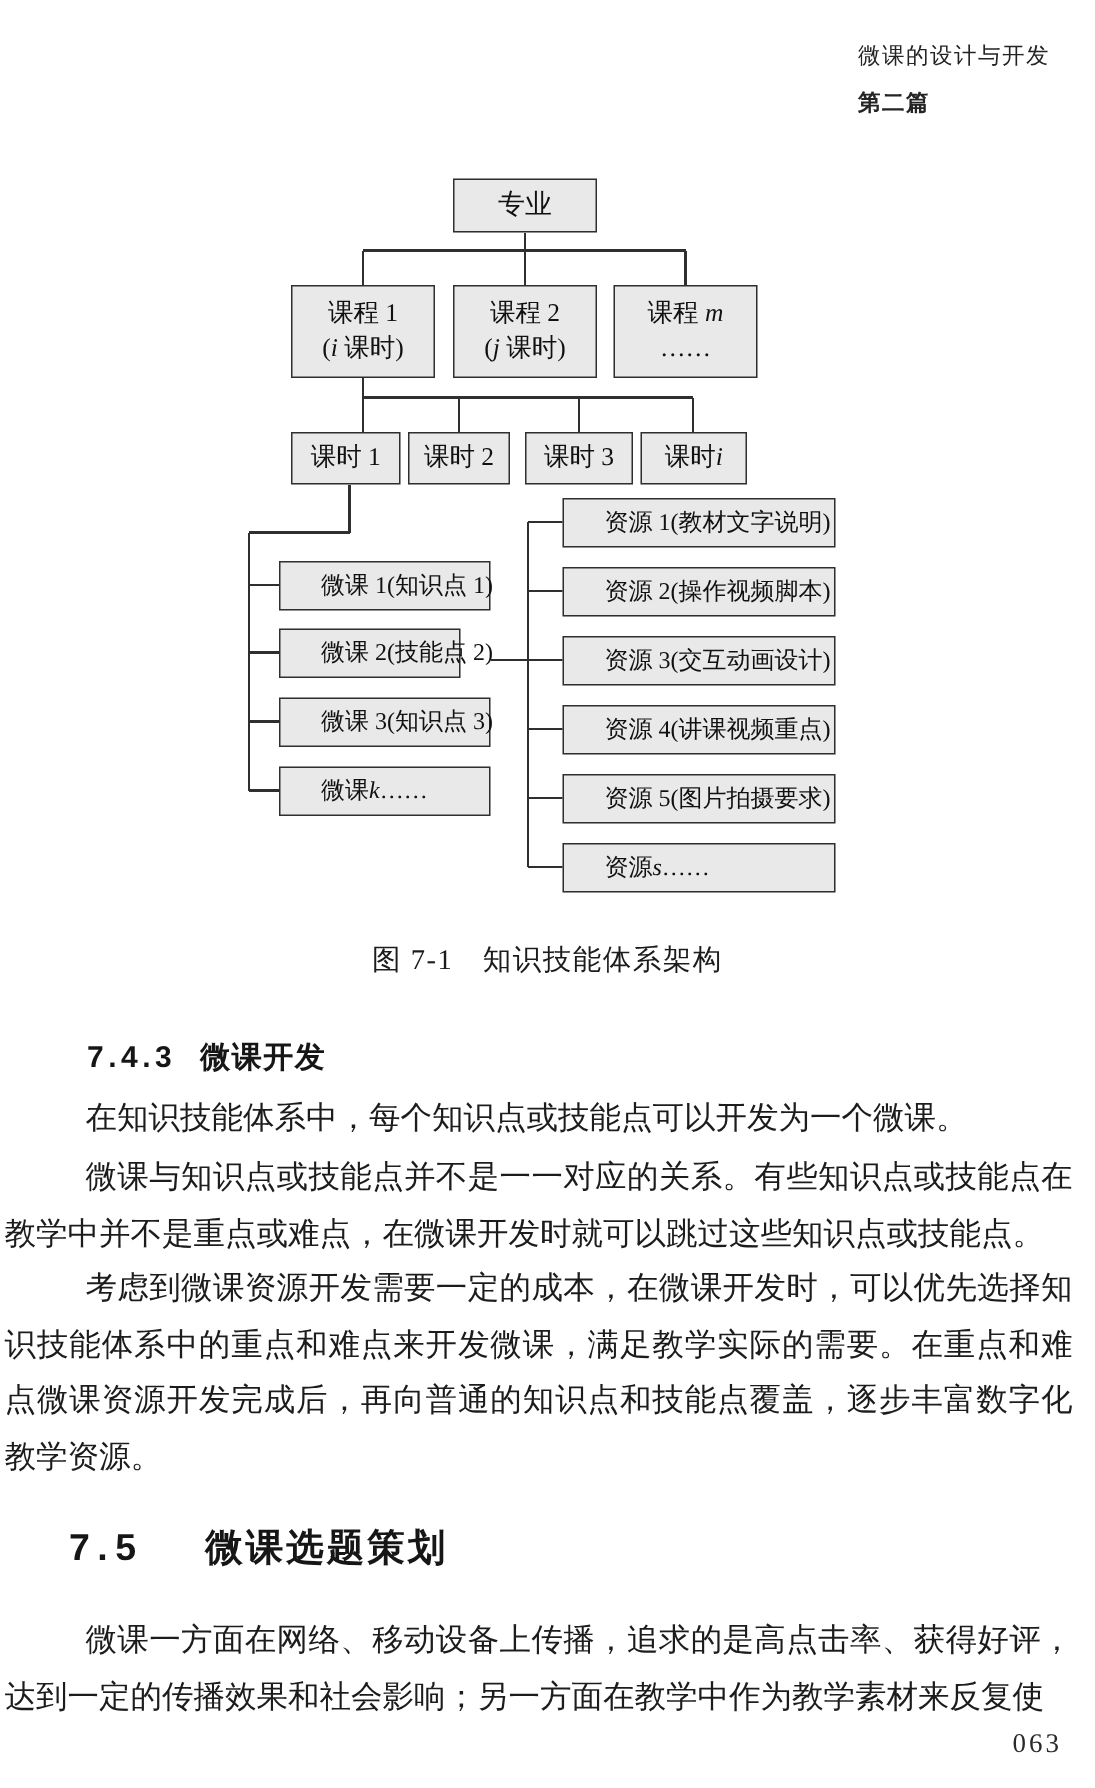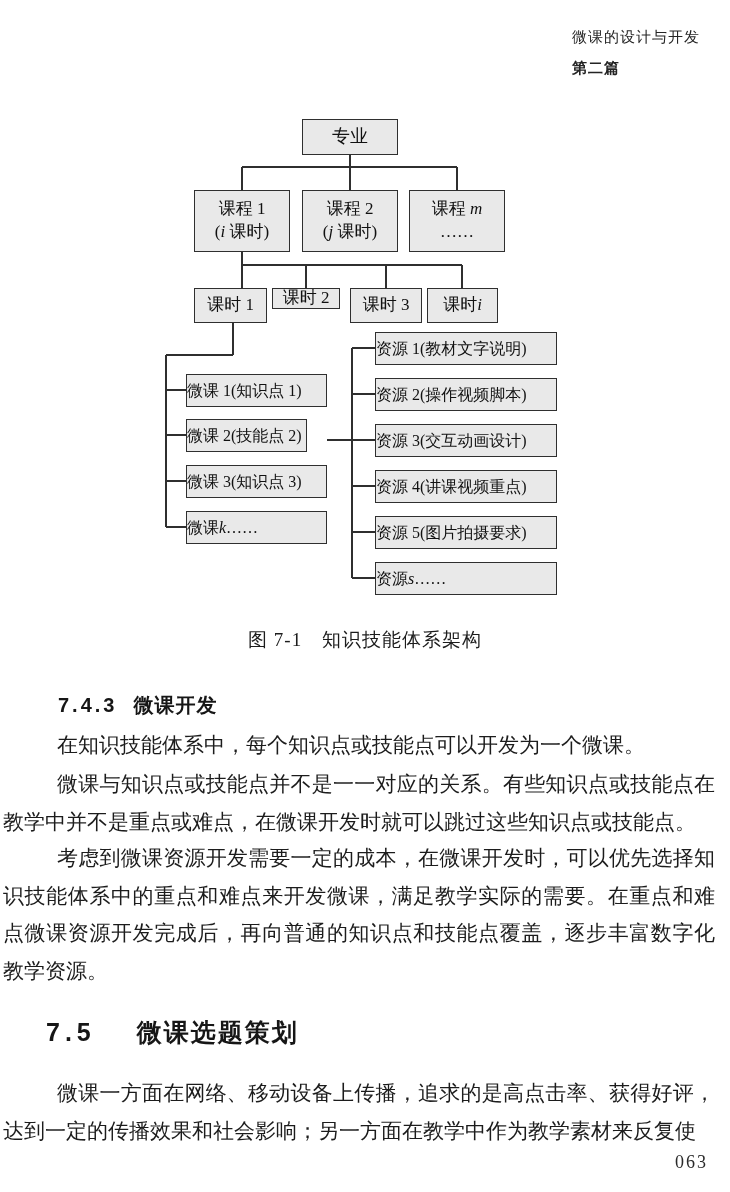--- a/index.html
+++ b/index.html
@@ -26,30 +26,30 @@
   .dbox{
     position:absolute;
     background:#e9e9e9;
     border:1.7px solid #2f2f2f;
     box-sizing:border-box;
     display:flex;align-items:center;justify-content:center;
     font-size:17px;line-height:1.1;color:#111111;
     white-space:nowrap;
   }
   .dbox.two-line{flex-direction:column;justify-content:center;gap:4px;}
-  .dbox.left-text{justify-content:flex-start;padding-left:0;font-size:16px;}
+  .dbox.left-text{justify-content:flex-start;padding-left:27px;font-size:16px;}
   .dbox i{font-style:italic;font-family:"Liberation Serif","DejaVu Serif",serif;}
   .dbox .bl{text-align:right;}
   
   .n-major   {left:302px;top:119px;width:96px;height:36px;font-size:18px;}
   .n-course1 {left:194px;top:190px;width:96px;height:62px;}
   .n-course2 {left:302px;top:190px;width:96px;height:62px;}
   .n-coursem {left:409px;top:190px;width:96px;height:62px;}
   .n-lesson1 {left:194px;top:288px;width:73px;height:35px;}
-  .n-lesson2 {left:272px;top:288px;width:68px;height:21px;}
+  .n-lesson2 {left:272px;top:288px;width:68px;height:35px;}
   .n-lesson3 {left:350px;top:288px;width:72px;height:35px;}
   .n-lessoni {left:427px;top:288px;width:71px;height:35px;}
   .n-micro1  {left:186px;top:374px;width:141px;height:33px;}
   .n-micro2  {left:186px;top:419px;width:121px;height:33px;}
   .n-micro3  {left:186px;top:465px;width:141px;height:33px;}
   .n-microk  {left:186px;top:511px;width:141px;height:33px;}
   .n-res1    {left:375px;top:332px;width:182px;height:33px;}
   .n-res2    {left:375px;top:378px;width:182px;height:33px;}
   .n-res3    {left:375px;top:424px;width:182px;height:33px;}
   .n-res4    {left:375px;top:470px;width:182px;height:33px;}

